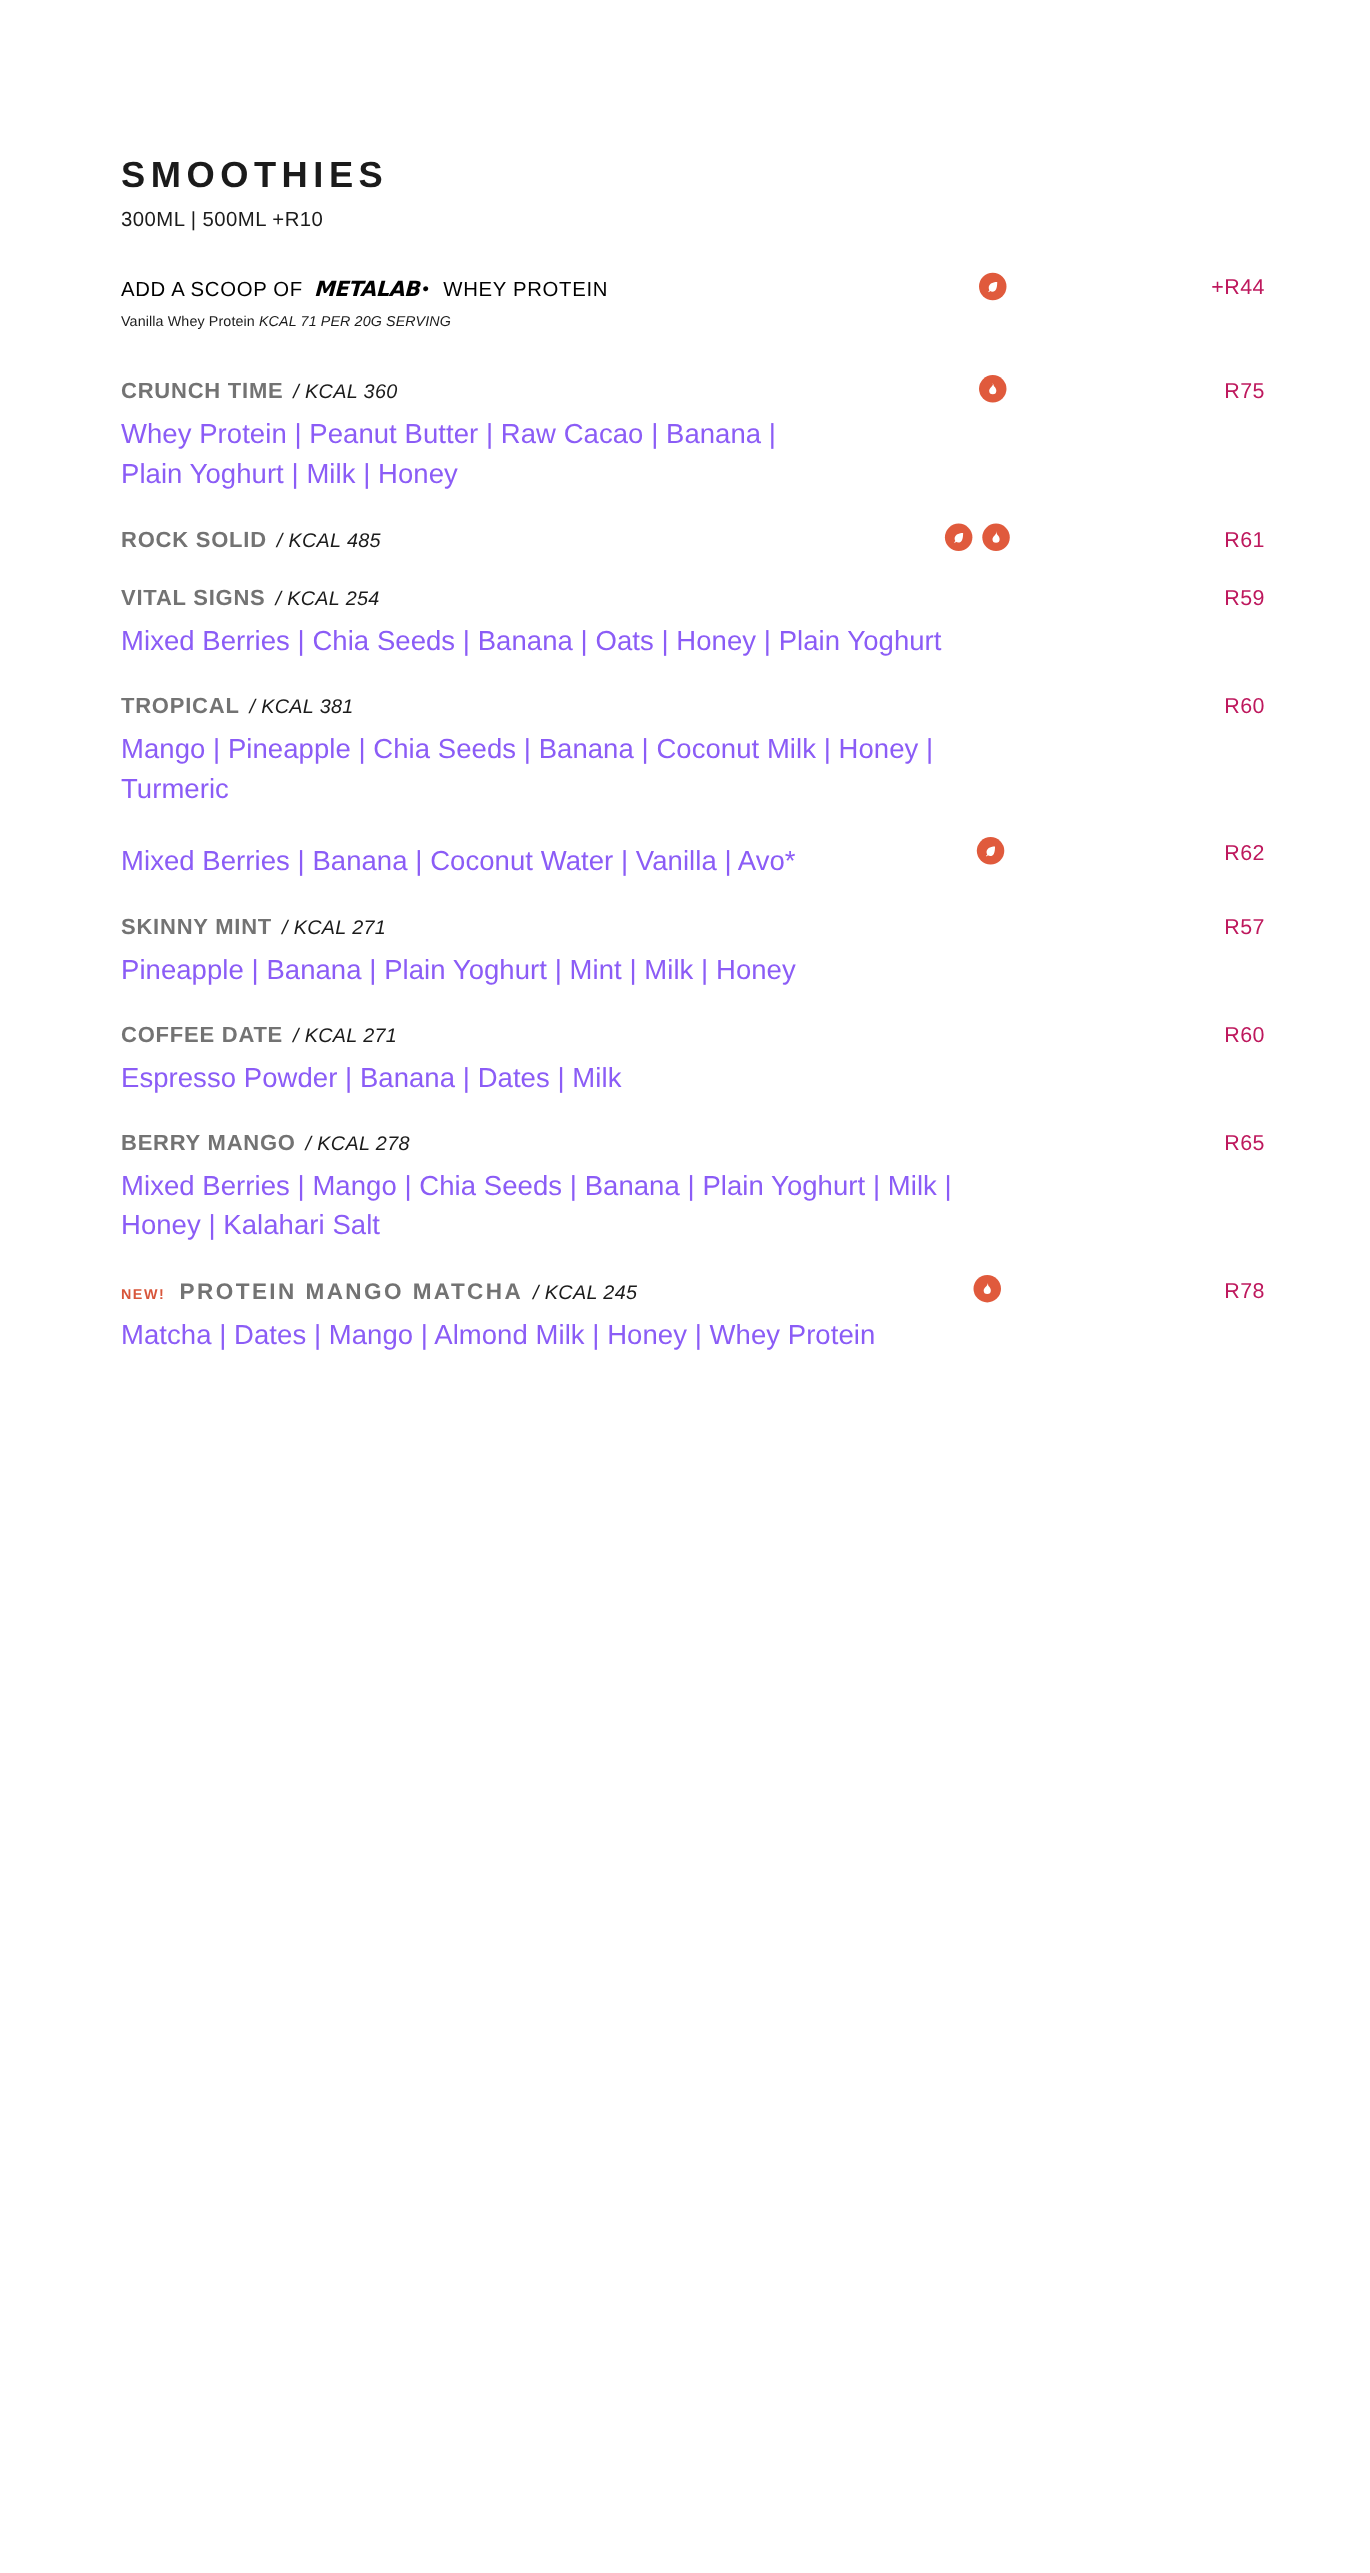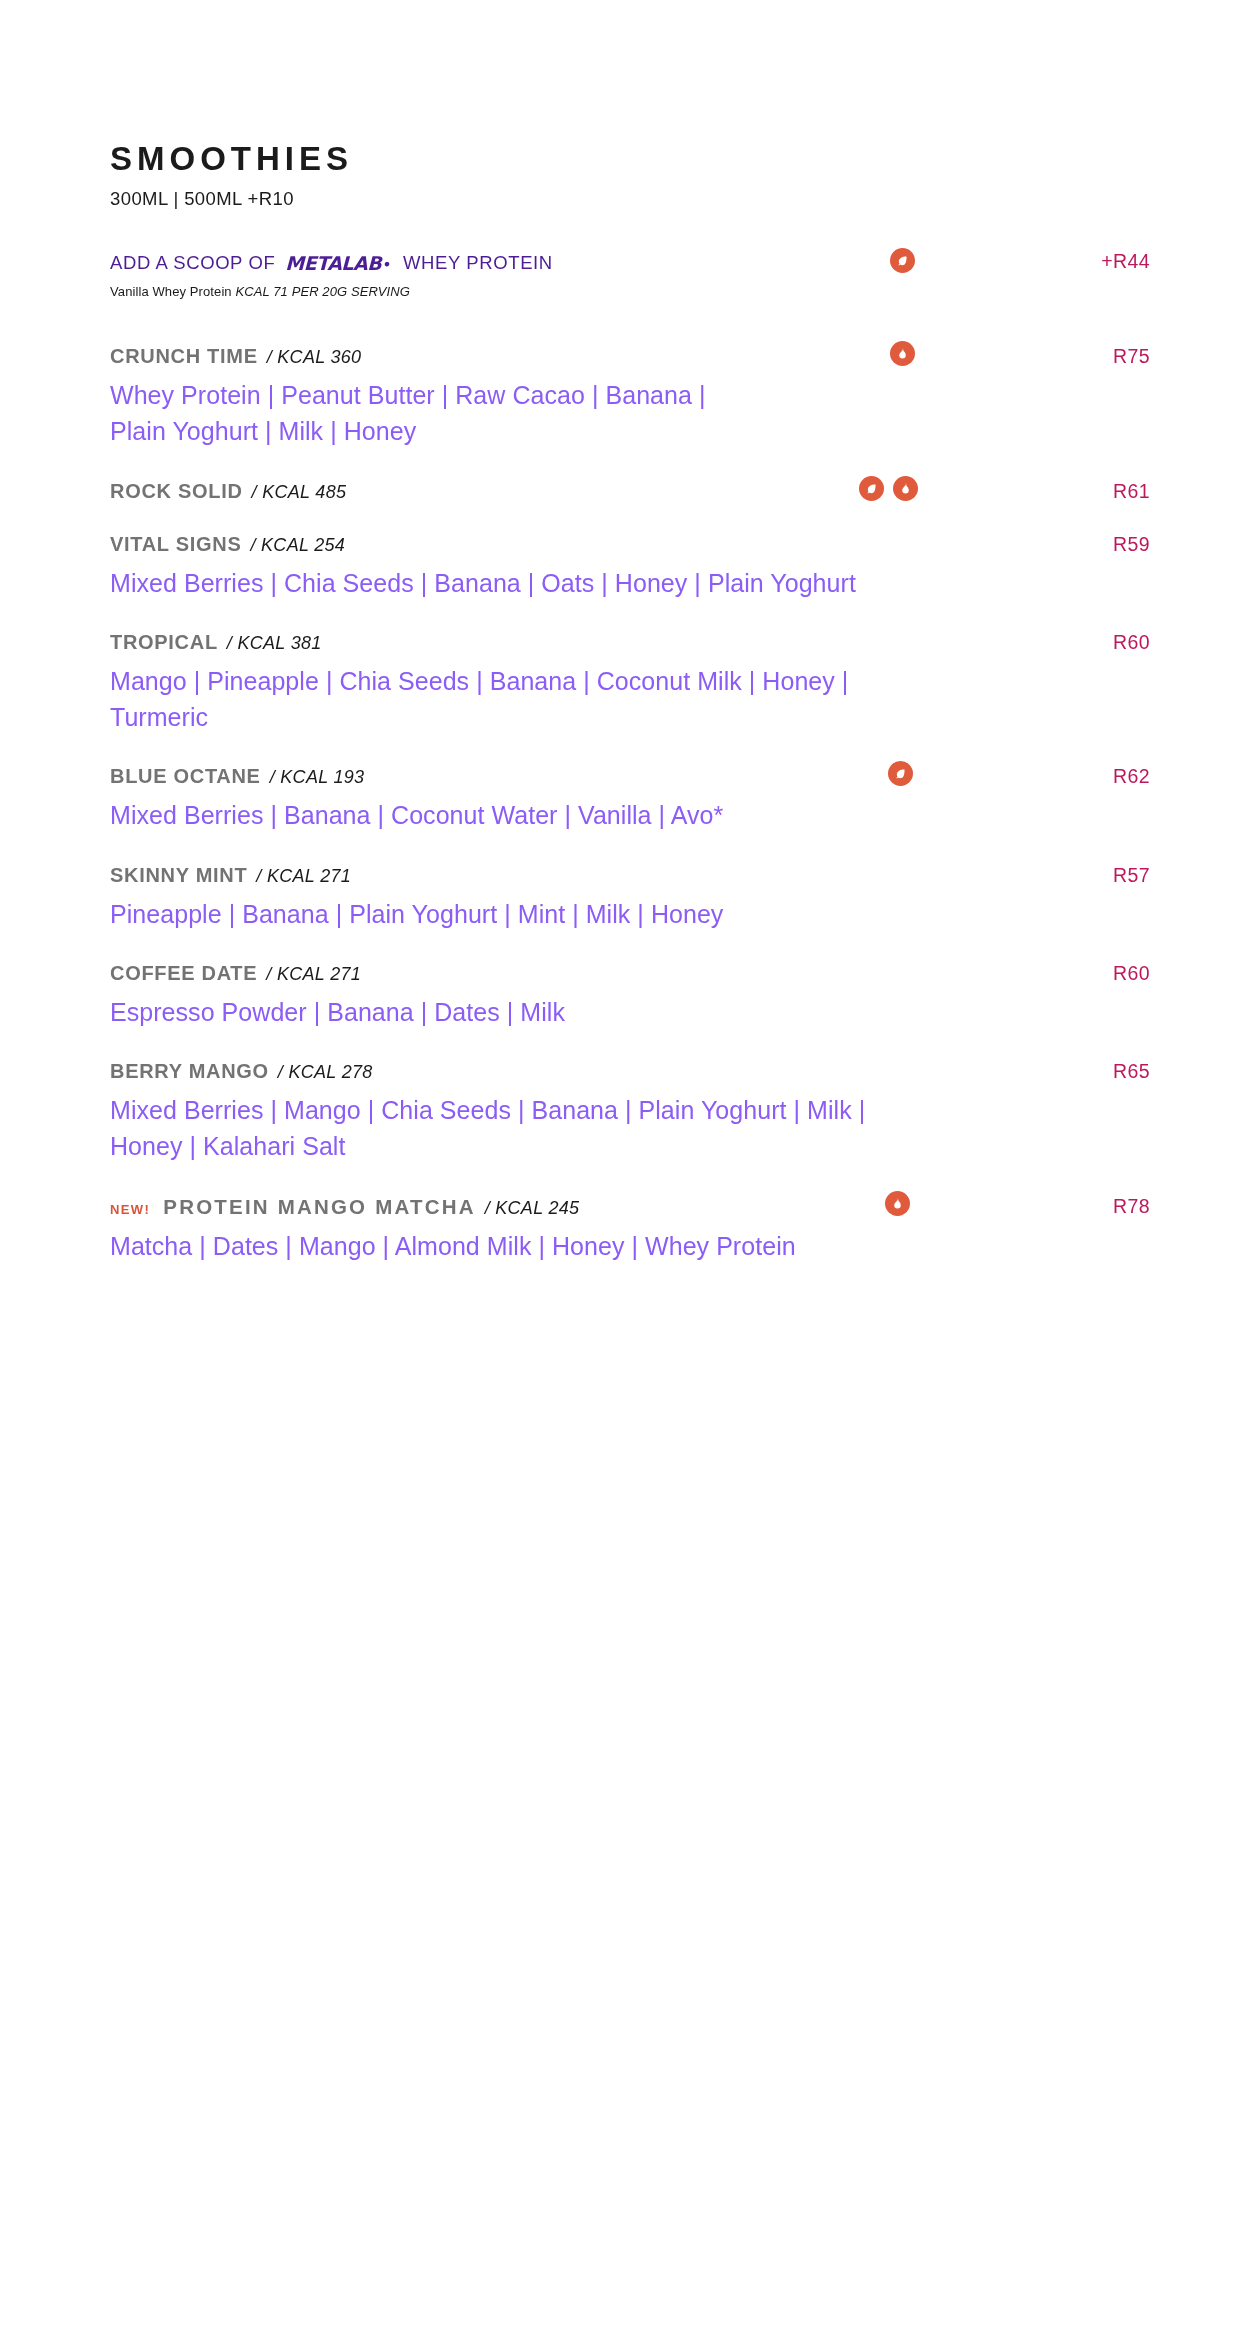--- a/index.html
+++ b/index.html
@@ -41,21 +41,21 @@
   .addon-row {
     position: relative;
     margin-bottom: 46px;
   }
   .addon-line {
     font-size: 18.5px;
     letter-spacing: 0.6px;
     display: flex;
     align-items: center;
     gap: 10px;
-    color: #4c1d95;
+    color: #000000;
   }
   .brandmark {
     font-family: "DejaVu Sans", sans-serif;
     font-weight: 700;
     font-style: italic;
     font-size: 19px;
     letter-spacing: -0.5px;
     transform: skewX(-4deg);
     display: inline-block;
     padding: 0 2px;
@@ -228,24 +228,20 @@
     <div class="item">
       <div class="item-headline">
         <span class="item-name">TROPICAL</span>
         <span class="item-kcal">/ KCAL 381</span>
       </div>
       <div class="item-ingredients">Mango | Pineapple | Chia Seeds | Banana | Coconut Milk | Honey | Turmeric</div>
       <div class="item-price">R60</div>
     </div>
 
     <div class="item">
-      <div class="item-headline">
-        <span class="item-name">BLUE OCTANE</span>
-        <span class="item-kcal">/ KCAL 193</span>
-      </div>
       <div class="item-ingredients">Mixed Berries | Banana | Coconut Water | Vanilla | Avo*</div>
       <div class="badges" style="left:778px;">
         <span class="badge">
           <svg width="13" height="13" viewBox="0 0 16 16" aria-hidden="true">
               <path d="M13 3C7 3 3.5 5.5 3.5 9.5c0 1 .3 1.9.8 2.6L3 13.6l.8.7 1.2-1.4c.8.5 1.7.8 2.7.8 3.8 0 5.3-3.5 5.3-10.7z" fill="#ffffff"></path>
             </svg>
         </span>
       </div>
       <div class="item-price">R62</div>
     </div>

